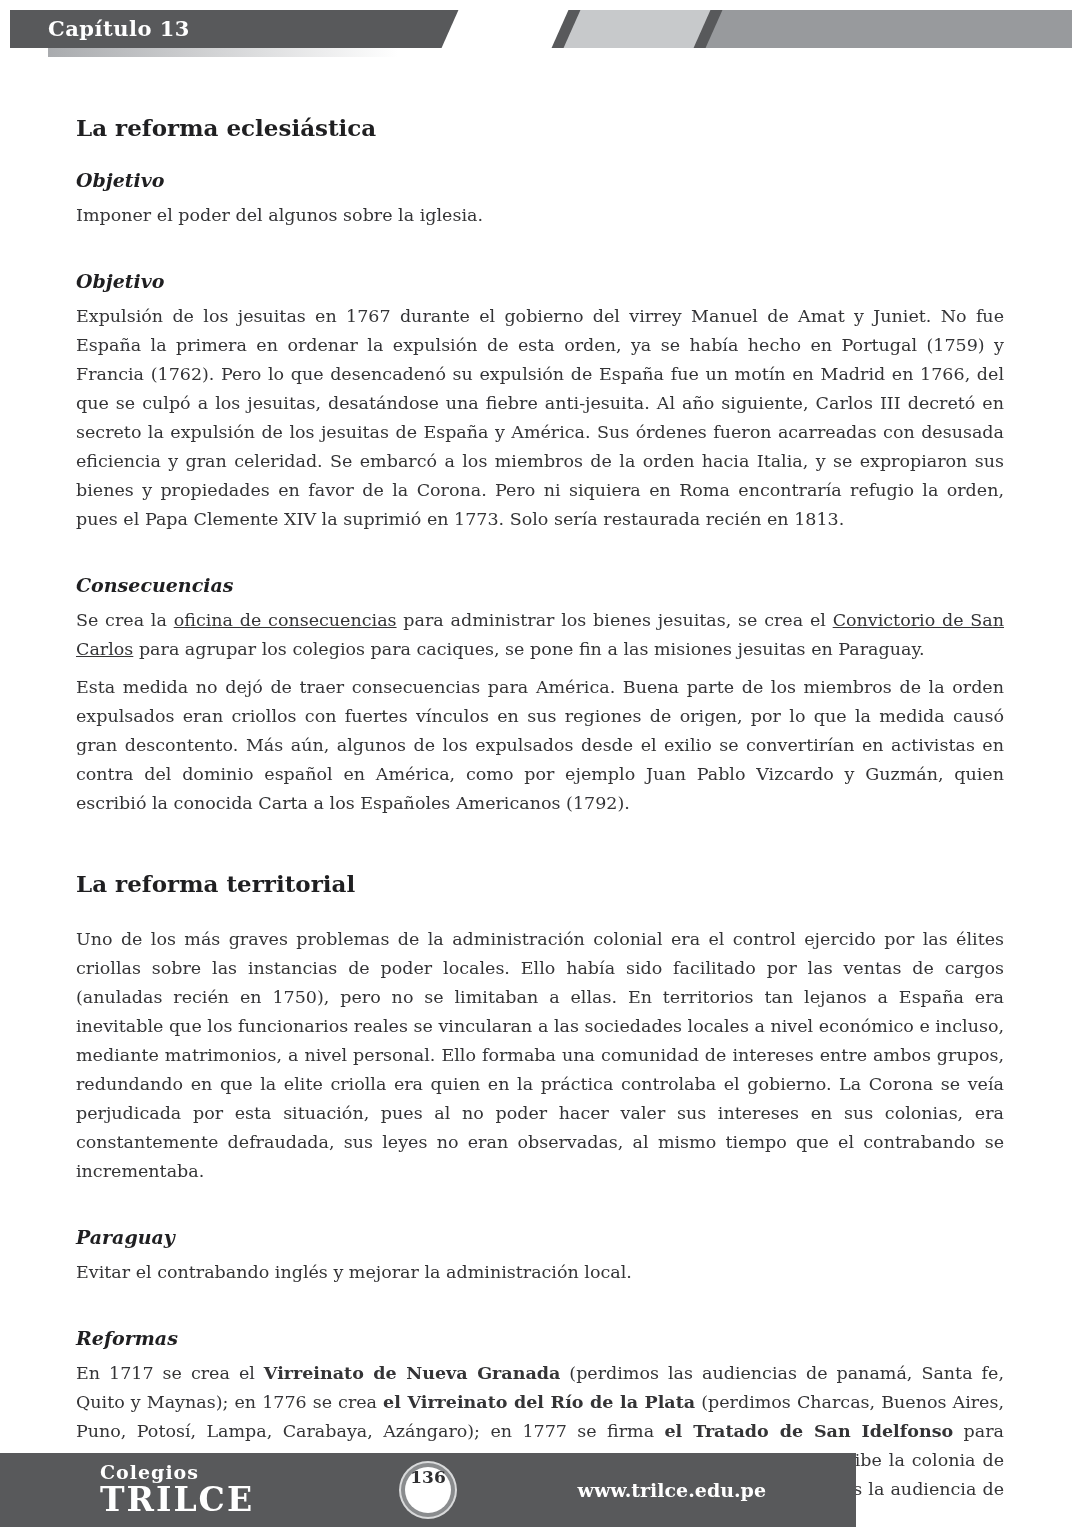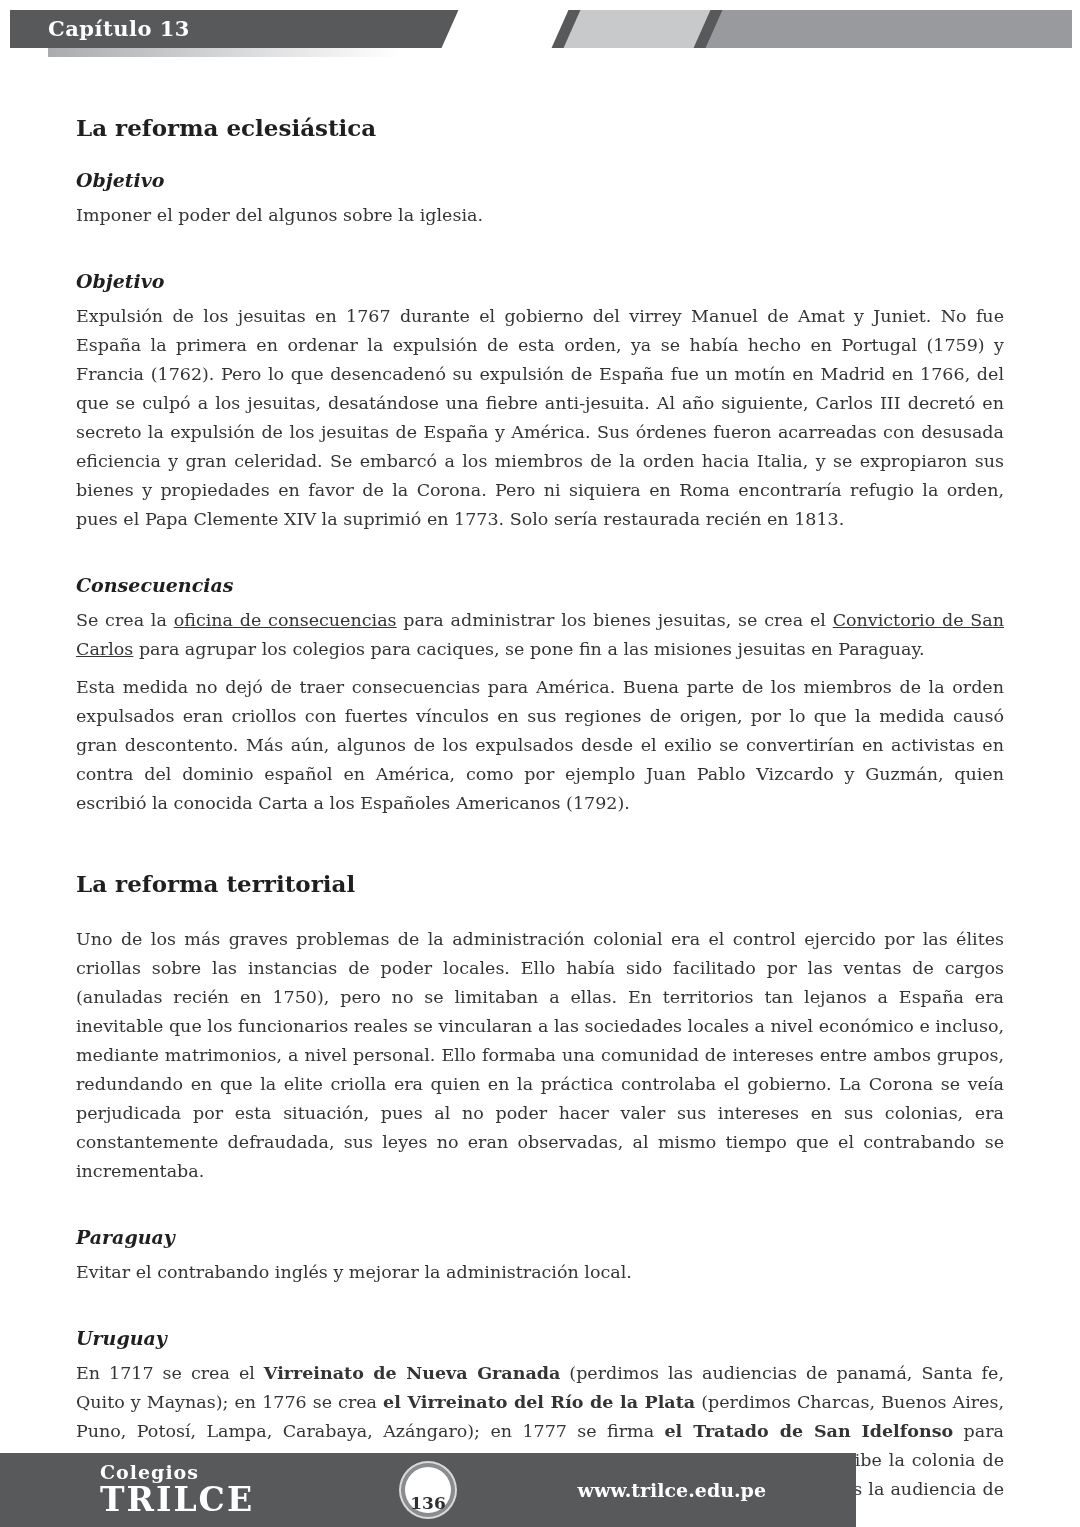--- a/index.html
+++ b/index.html
@@ -64,21 +64,21 @@
   }
   .brand-main {
     font-size: 33px; font-weight: bold; letter-spacing: 2px; line-height: 1.0;
     font-family: "DejaVu Serif", serif;
   }
   .page-badge {
     position: absolute; left: 50%; top: 50%; transform: translate(-50%, -50%);
     width: 46px; height: 46px; border-radius: 50%;
     background: #ffffff;
     box-shadow: 0 0 0 4px #8a8c8e, 0 0 0 6px #d9dadb;
-    display: flex; align-items: flex-end; justify-content: center;
+    display: flex; align-items: flex-start; justify-content: center;
   }
   .page-number { font-size: 17px; font-weight: bold; color: #2f2f31; }
   .footer-url {
     position: absolute; right: 90px; top: 50%; transform: translateY(-50%);
     color: #ffffff; font-size: 19px; font-weight: bold;
     font-family: "DejaVu Serif", serif;
   }
 </style>
 </head>
 <body>
@@ -106,21 +106,21 @@
   <h3 class="sub-label">Consecuencias</h3>
   <p class="body-text"><span>Se crea la </span><span class="u">oficina de consecuencias</span><span> para administrar los bienes jesuitas, se crea el </span><span class="u">Convictorio de San Carlos</span><span> para agrupar los colegios para caciques, se pone fin a las misiones jesuitas en Paraguay.</span></p>
   <p class="body-text">Esta medida no dejó de traer consecuencias para América. Buena parte de los miembros de la orden expulsados eran criollos con fuertes vínculos en sus regiones de origen, por lo que la medida causó gran descontento. Más aún, algunos de los expulsados desde el exilio se convertirían en activistas en contra del dominio español en América, como por ejemplo Juan Pablo Vizcardo y Guzmán, quien escribió la conocida Carta a los Españoles Americanos (1792).</p>
 
   <h2 class="section-title">La reforma territorial</h2>
   <p class="body-text">Uno de los más graves problemas de la administración colonial era el control ejercido por las élites criollas sobre las instancias de poder locales. Ello había sido facilitado por las ventas de cargos (anuladas recién en 1750), pero no se limitaban a ellas. En territorios tan lejanos a España era inevitable que los funcionarios reales se vincularan a las sociedades locales a nivel económico e incluso, mediante matrimonios, a nivel personal. Ello formaba una comunidad de intereses entre ambos grupos, redundando en que la elite criolla era quien en la práctica controlaba el gobierno. La Corona se veía perjudicada por esta situación, pues al no poder hacer valer sus intereses en sus colonias, era constantemente defraudada, sus leyes no eran observadas, al mismo tiempo que el contrabando se incrementaba.</p>
 
   <h3 class="sub-label">Paraguay</h3>
   <p class="body-text">Evitar el contrabando inglés y mejorar la administración local.</p>
 
-  <h3 class="sub-label">Uruguay</h3>
+  <h3 class="sub-label">Reformas</h3>
   <p class="body-text"><span>En 1717 se crea el </span><span class="b">Virreinato de Nueva Granada</span><span> (perdimos las audiencias de panamá, Santa fe, Quito y Maynas); en 1776 se crea </span><span class="b">el Virreinato del Río de la Plata</span><span> (perdimos Charcas, Buenos Aires, Puno, Potosí, Lampa, Carabaya, Azángaro); en 1777 se firma </span><span class="b">el Tratado de San Idelfonso</span><span> para modificar el tratado de Tordesillas (España sede parte de la selva sudamericana y recibe la colonia de Sacramento, hoy Uruguay); en 1796 se crea </span><span class="b">La capitanía general de Chile</span><span> (perdimos la audiencia de Santiago).</span></p>
 
 </div>
 
 <div class="footer">
   <div class="brand">
     <div class="brand-top">Colegios</div>
     <div class="brand-main">TRILCE</div>
   </div>
   <div class="page-badge">

